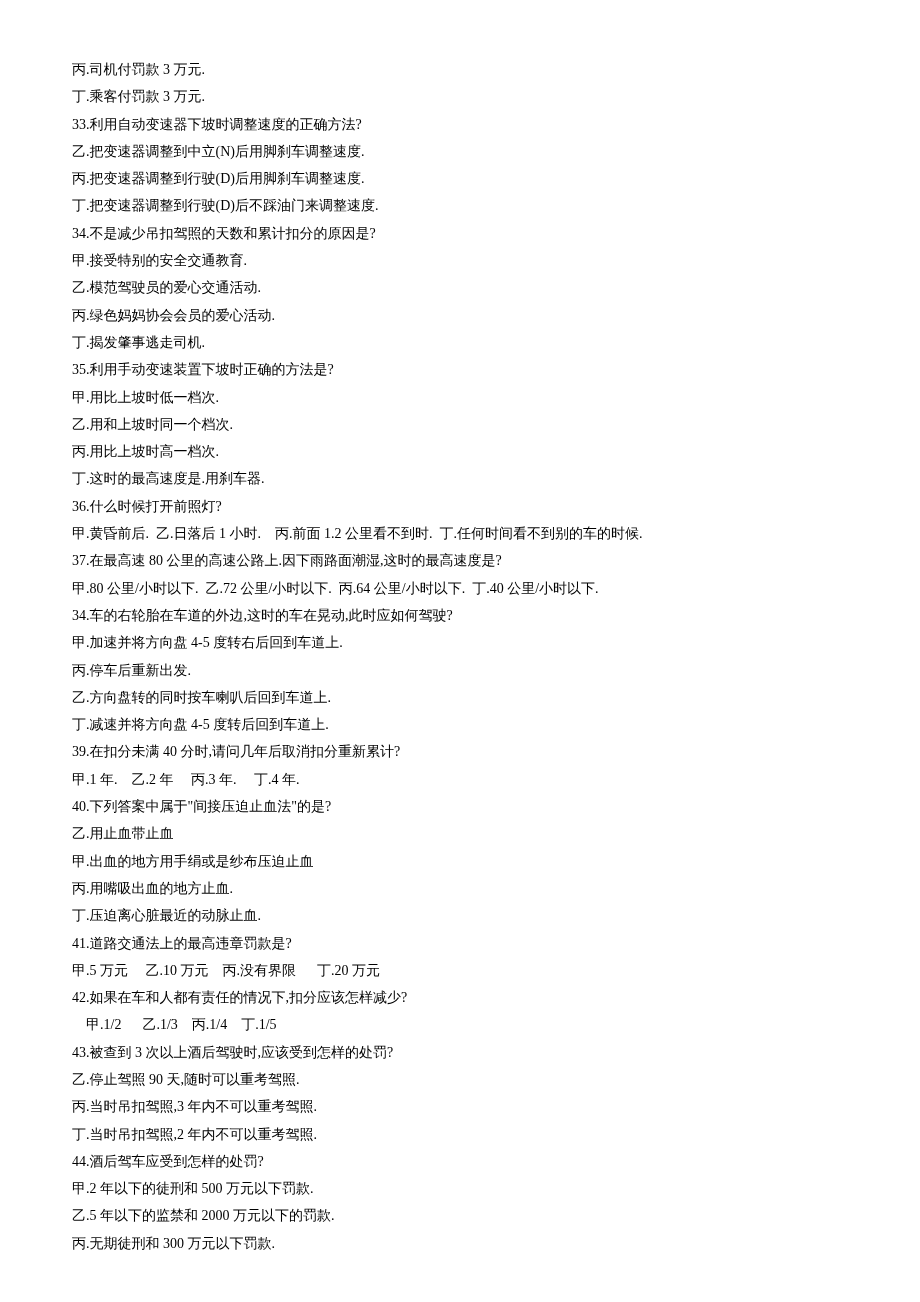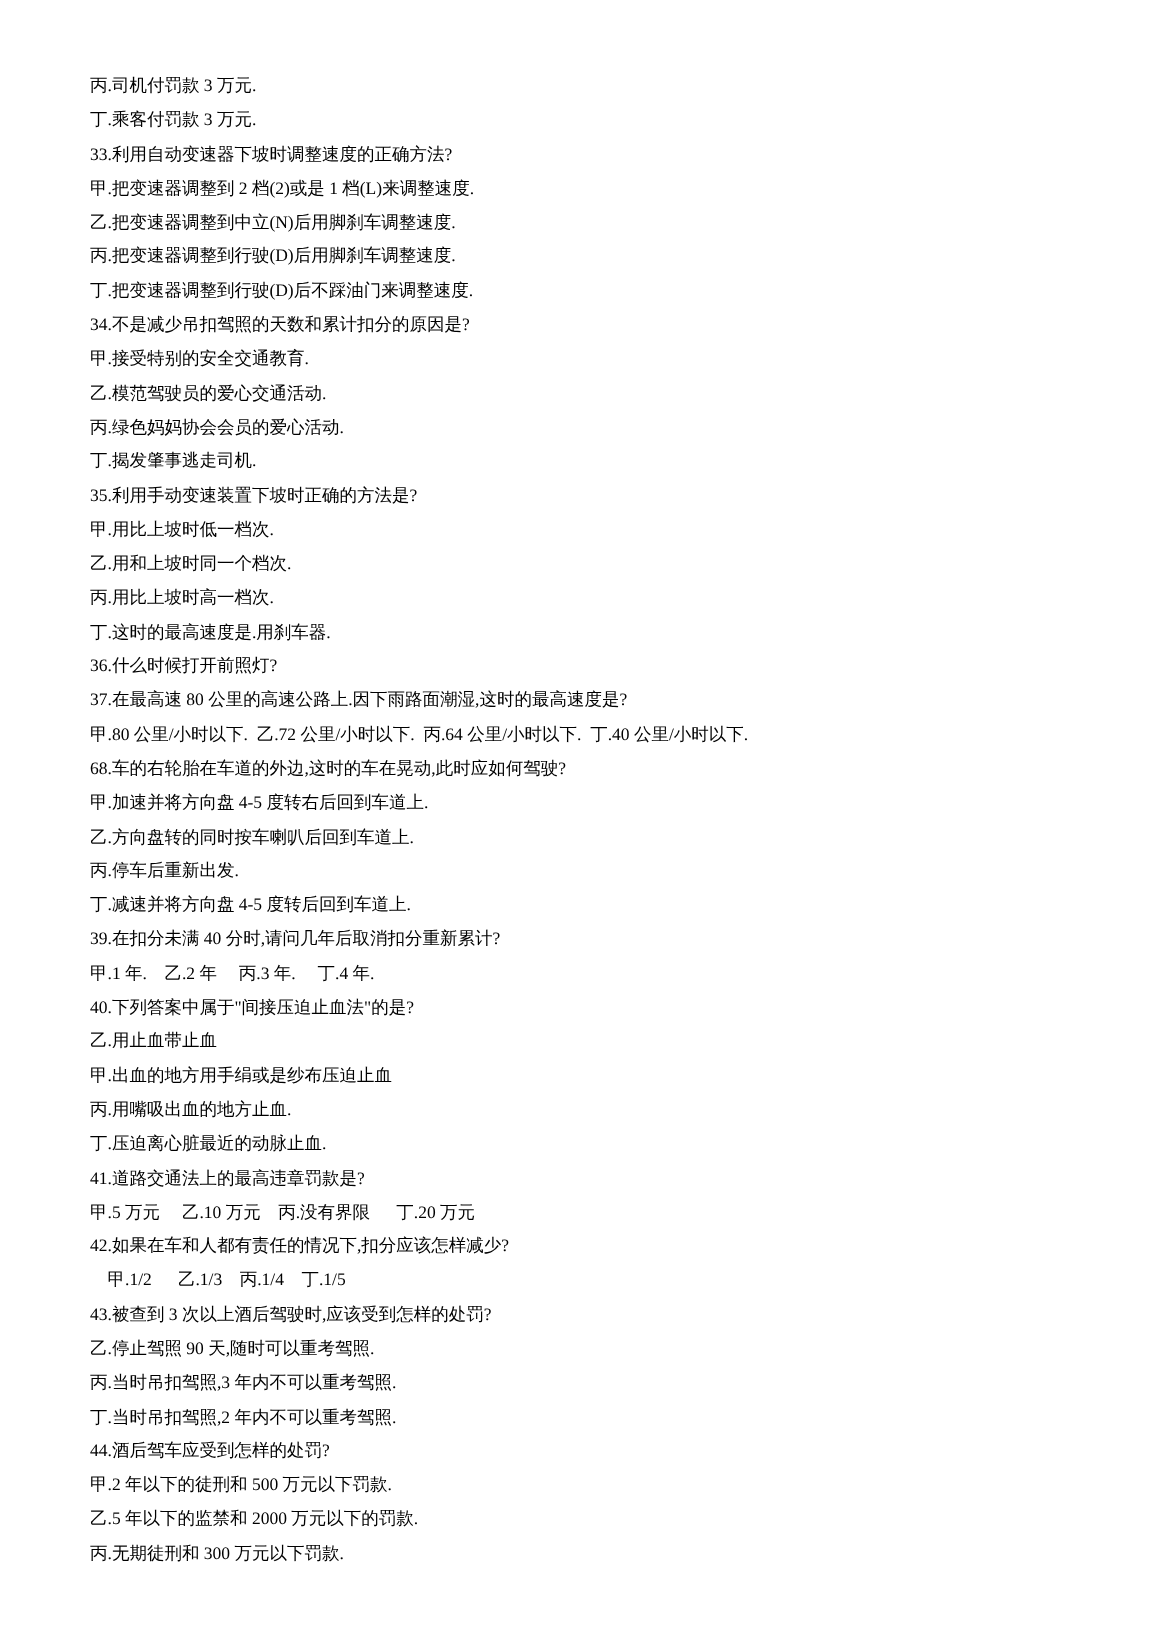--- a/index.html
+++ b/index.html
@@ -26,41 +26,41 @@
   }
 </style>
 </head>
 <body>
 
 <div class="page">
   <div id="content">
       <div class="line">丙.司机付罚款 3 万元.</div>
       <div class="line">丁.乘客付罚款 3 万元.</div>
       <div class="line">33.利用自动变速器下坡时调整速度的正确方法?</div>
-      <div class="line">甲.把变速器调整到 2 档(2)或是 1 档(L)来调整速度.</div>
       <div class="line">乙.把变速器调整到中立(N)后用脚刹车调整速度.</div>
       <div class="line">丙.把变速器调整到行驶(D)后用脚刹车调整速度.</div>
       <div class="line">丁.把变速器调整到行驶(D)后不踩油门来调整速度.</div>
       <div class="line">34.不是减少吊扣驾照的天数和累计扣分的原因是?</div>
       <div class="line">甲.接受特别的安全交通教育.</div>
       <div class="line">乙.模范驾驶员的爱心交通活动.</div>
       <div class="line">丙.绿色妈妈协会会员的爱心活动.</div>
       <div class="line">丁.揭发肇事逃走司机.</div>
       <div class="line">35.利用手动变速装置下坡时正确的方法是?</div>
       <div class="line">甲.用比上坡时低一档次.</div>
       <div class="line">乙.用和上坡时同一个档次.</div>
       <div class="line">丙.用比上坡时高一档次.</div>
       <div class="line">丁.这时的最高速度是.用刹车器.</div>
       <div class="line">36.什么时候打开前照灯?</div>
+      <div class="line">甲.黄昏前后.  乙.日落后 1 小时.    丙.前面 1.2 公里看不到时.  丁.任何时间看不到别的车的时候.</div>
       <div class="line">37.在最高速 80 公里的高速公路上.因下雨路面潮湿,这时的最高速度是?</div>
       <div class="line">甲.80 公里/小时以下.  乙.72 公里/小时以下.  丙.64 公里/小时以下.  丁.40 公里/小时以下.</div>
-      <div class="line">68.车的右轮胎在车道的外边,这时的车在晃动,此时应如何驾驶?</div>
+      <div class="line">34.车的右轮胎在车道的外边,这时的车在晃动,此时应如何驾驶?</div>
       <div class="line">甲.加速并将方向盘 4-5 度转右后回到车道上.</div>
+      <div class="line">丙.停车后重新出发.</div>
       <div class="line">乙.方向盘转的同时按车喇叭后回到车道上.</div>
-      <div class="line">丙.停车后重新出发.</div>
       <div class="line">丁.减速并将方向盘 4-5 度转后回到车道上.</div>
       <div class="line">39.在扣分未满 40 分时,请问几年后取消扣分重新累计?</div>
       <div class="line">甲.1 年.    乙.2 年     丙.3 年.     丁.4 年.</div>
       <div class="line">40.下列答案中属于"间接压迫止血法"的是?</div>
       <div class="line">乙.用止血带止血</div>
       <div class="line">甲.出血的地方用手绢或是纱布压迫止血</div>
       <div class="line">丙.用嘴吸出血的地方止血.</div>
       <div class="line">丁.压迫离心脏最近的动脉止血.</div>
       <div class="line">41.道路交通法上的最高违章罚款是?</div>
       <div class="line">甲.5 万元     乙.10 万元    丙.没有界限      丁.20 万元</div>

